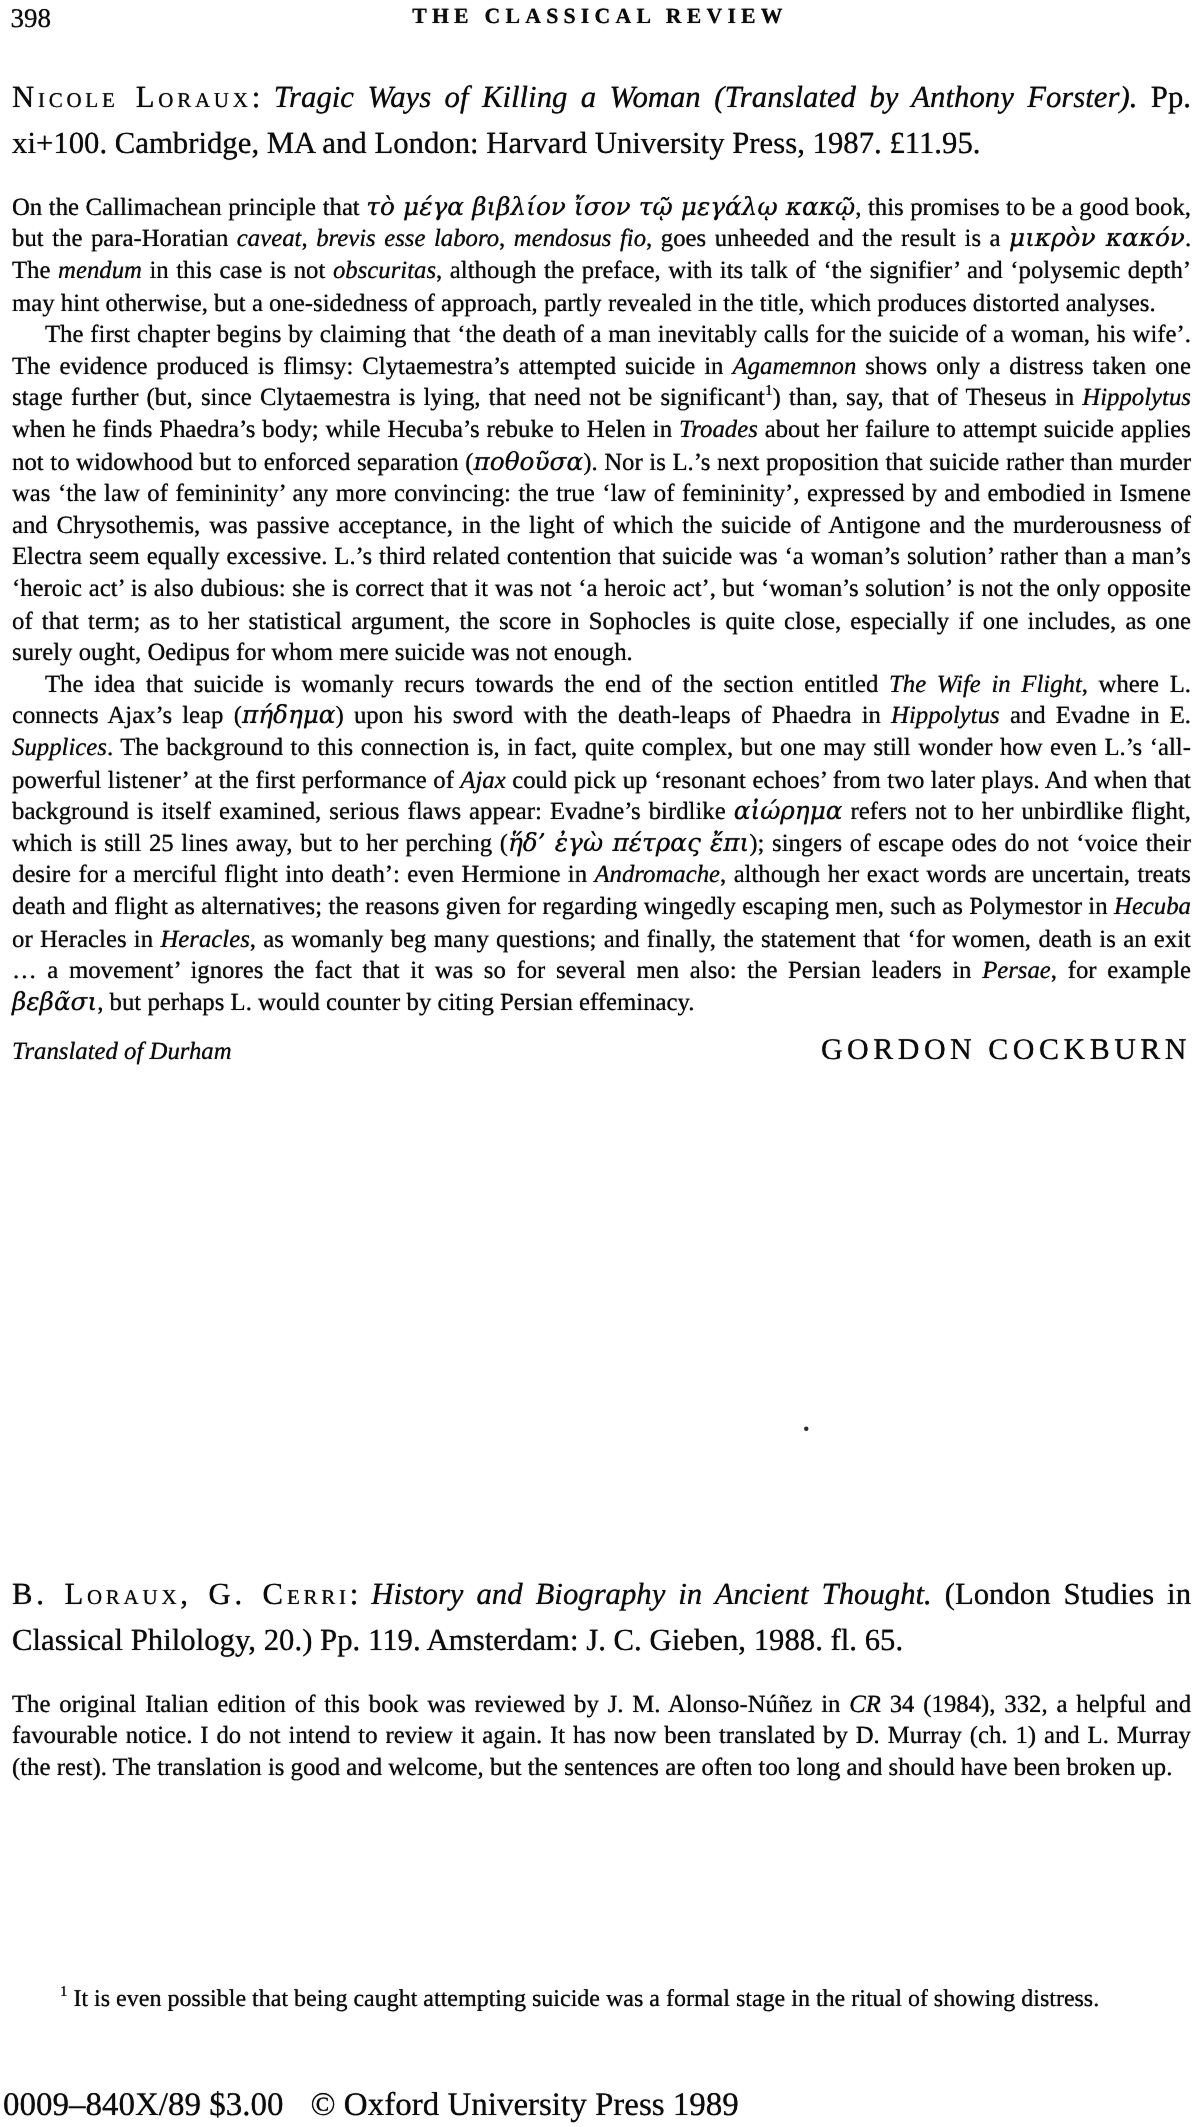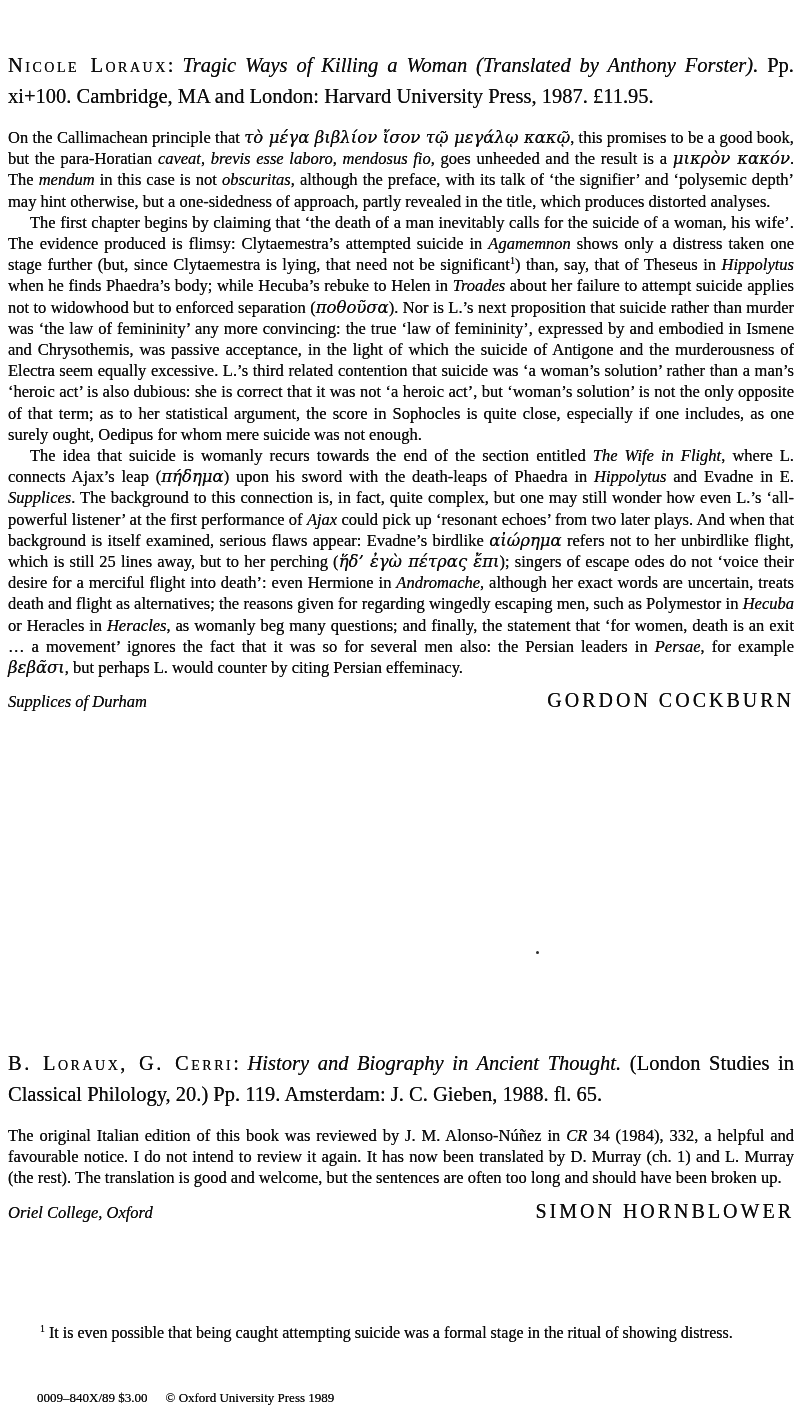--- a/index.html
+++ b/index.html
@@ -45,52 +45,52 @@
   .reviewer{font-size:20px;letter-spacing:3px;}
 
   .speck{position:absolute;left:536px;top:951px;width:3px;height:3px;
          background:#2c2c2c;border-radius:50%;}
 
   .footnote{
     position:absolute;left:24px;right:6px;top:1322px;
     font-size:16px;line-height:21.5px;text-align:justify;text-indent:16px;
   }
 
-  .imprint{position:absolute;left:2px;top:1390px;font-size:13px;margin-left:35px;}
+  .imprint{position:absolute;left:2px;top:1390px;font-size:22px;}
   .imprint .sep{display:inline-block;width:18px;}
 </style>
 </head>
 <body>
 
 <div class="page">
 
+  <div class="runhead">
+    <span class="pagenum">398</span>
+    <span class="journal">THE CLASSICAL REVIEW</span>
+  </div>
 
   <div class="review review1">
     <div class="rev-heading"><span class="sc">Nicole Loraux</span><span>: </span><span class="it">Tragic Ways of Killing a Woman (Translated by Anthony Forster).</span><span> Pp. xi+100. Cambridge, MA and London: Harvard University Press, 1987. £11.95.</span></div>
     <div class="body-text">
       <p><span>On the Callimachean principle that </span><span class="gk">τὸ μέγα βιβλίον ἴσον τῷ μεγάλῳ κακῷ</span><span>, this promises to be a good book, but the para-Horatian </span><span class="it">caveat</span><span>, </span><span class="it">brevis esse laboro</span><span>, </span><span class="it">mendosus fio</span><span>, goes unheeded and the result is a </span><span class="gk">μικρὸν κακόν</span><span>. The </span><span class="it">mendum</span><span> in this case is not </span><span class="it">obscuritas</span><span>, although the preface, with its talk of ‘the signifier’ and ‘polysemic depth’ may hint otherwise, but a one-sidedness of approach, partly revealed in the title, which produces distorted analyses.</span></p>
       <p class="indent"><span>The first chapter begins by claiming that ‘the death of a man inevitably calls for the suicide of a woman, his wife’. The evidence produced is flimsy: Clytaemestra’s attempted suicide in </span><span class="it">Agamemnon</span><span> shows only a distress taken one stage further (but, since Clytaemestra is lying, that need not be significant</span><span class="sup">1</span><span>) than, say, that of Theseus in </span><span class="it">Hippolytus</span><span> when he finds Phaedra’s body; while Hecuba’s rebuke to Helen in </span><span class="it">Troades</span><span> about her failure to attempt suicide applies not to widowhood but to enforced separation (</span><span class="gk">ποθοῦσα</span><span>). Nor is L.’s next proposition that suicide rather than murder was ‘the law of femininity’ any more convincing: the true ‘law of femininity’, expressed by and embodied in Ismene and Chrysothemis, was passive acceptance, in the light of which the suicide of Antigone and the murderousness of Electra seem equally excessive. L.’s third related contention that suicide was ‘a woman’s solution’ rather than a man’s ‘heroic act’ is also dubious: she is correct that it was not ‘a heroic act’, but ‘woman’s solution’ is not the only opposite of that term; as to her statistical argument, the score in Sophocles is quite close, especially if one includes, as one surely ought, Oedipus for whom mere suicide was not enough.</span></p>
       <p class="indent"><span>The idea that suicide is womanly recurs towards the end of the section entitled </span><span class="it">The Wife in Flight</span><span>, where L. connects Ajax’s leap (</span><span class="gk">πήδημα</span><span>) upon his sword with the death-leaps of Phaedra in </span><span class="it">Hippolytus</span><span> and Evadne in E. </span><span class="it">Supplices</span><span>. The background to this connection is, in fact, quite complex, but one may still wonder how even L.’s ‘all-powerful listener’ at the first performance of </span><span class="it">Ajax</span><span> could pick up ‘resonant echoes’ from two later plays. And when that background is itself examined, serious flaws appear: Evadne’s birdlike </span><span class="gk">αἰώρημα</span><span> refers not to her unbirdlike flight, which is still 25 lines away, but to her perching (</span><span class="gk">ἥδ’ ἐγὼ πέτρας ἔπι</span><span>); singers of escape odes do not ‘voice their desire for a merciful flight into death’: even Hermione in </span><span class="it">Andromache</span><span>, although her exact words are uncertain, treats death and flight as alternatives; the reasons given for regarding wingedly escaping men, such as Polymestor in </span><span class="it">Hecuba</span><span> or Heracles in </span><span class="it">Heracles</span><span>, as womanly beg many questions; and finally, the statement that ‘for women, death is an exit … a movement’ ignores the fact that it was so for several men also: the Persian leaders in </span><span class="it">Persae</span><span>, for example </span><span class="gk">βεβᾶσι</span><span>, but perhaps L. would counter by citing Persian effeminacy.</span></p>
     </div>
     <div class="signature">
-      <span class="affil">Supplices of Durham</span>
+      <span class="affil">Translated of Durham</span>
       <span class="reviewer">GORDON COCKBURN</span>
     </div>
   </div>
 
   <div class="speck"></div>
 
   <div class="review review2">
     <div class="rev-heading"><span class="sc">B. Loraux, G. Cerri</span><span>: </span><span class="it">History and Biography in Ancient Thought.</span><span> (London Studies in Classical Philology, 20.) Pp. 119. Amsterdam: J. C. Gieben, 1988. fl. 65.</span></div>
     <div class="body-text">
       <p><span>The original Italian edition of this book was reviewed by J. M. Alonso-Núñez in </span><span class="it">CR</span><span> 34 (1984), 332, a helpful and favourable notice. I do not intend to review it again. It has now been translated by D. Murray (ch. 1) and L. Murray (the rest). The translation is good and welcome, but the sentences are often too long and should have been broken up.</span></p>
-    </div>
-    <div class="signature">
-      <span class="affil">Oriel College, Oxford</span>
-      <span class="reviewer">SIMON HORNBLOWER</span>
     </div>
   </div>
 
   <div class="footnote"><span class="sup">1</span><span> It is even possible that being caught attempting suicide was a formal stage in the ritual of showing distress.</span></div>
 
   <div class="imprint">
     <span>0009–840X/89 $3.00</span><span class="sep"></span><span>© Oxford University Press 1989</span>
   </div>
 
 </div>

